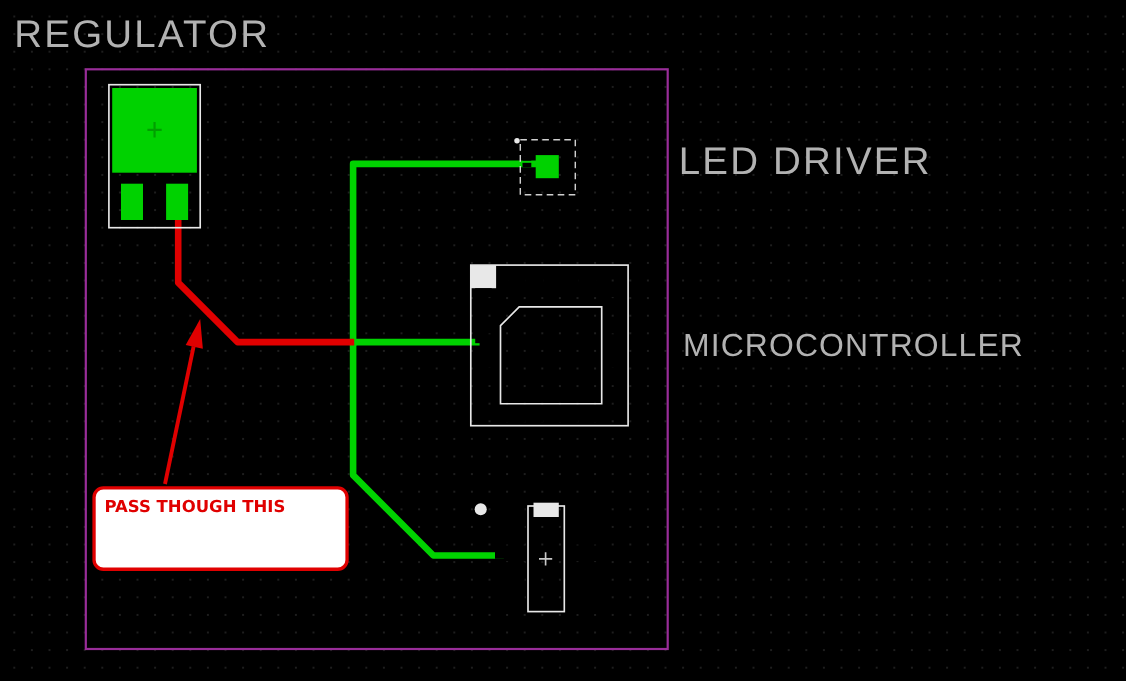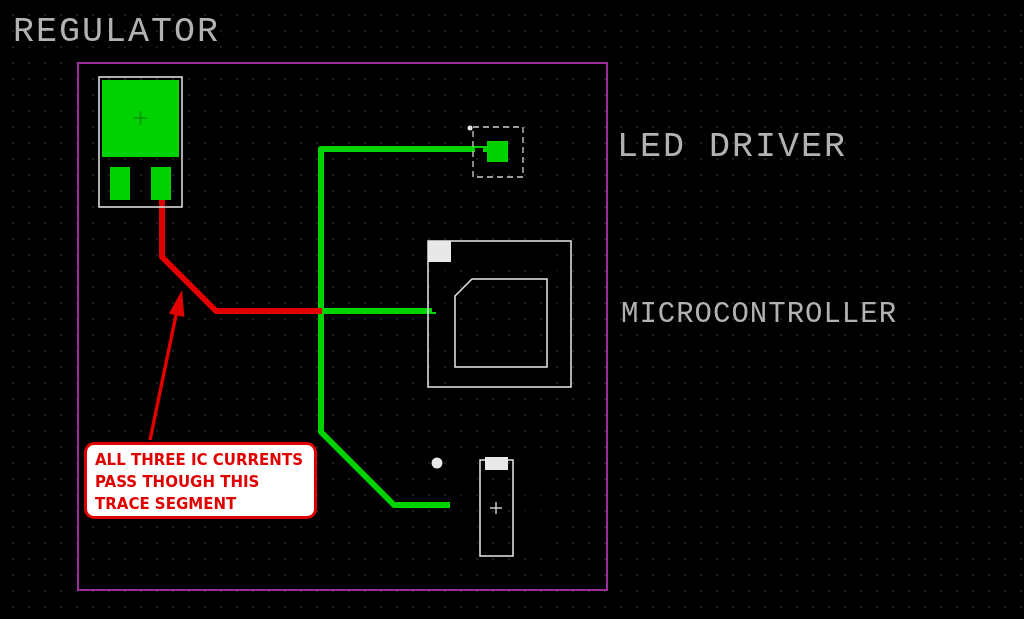--- a/index.html
+++ b/index.html
@@ -24,21 +24,21 @@
   .silk-fill { fill:var(--silk-white,#e8e8e8); stroke:none; }
   .courtyard { fill:none; stroke:#cfcfcf; stroke-width:1.3; stroke-dasharray:6 4; }
   .pad-cross { stroke:#00a000; stroke-width:2; fill:none; }
   .cross { stroke:#c8c8c8; stroke-width:1.5; fill:none; }
 
   .arrow line { stroke:var(--callout-red,#e00000); stroke-width:3.5; }
   .arrow polygon { fill:var(--callout-red,#e00000); stroke:none; }
 
   .cad-label {
     position:absolute; color:var(--label-gray,#b2b2b2);
-    font-size:35px; letter-spacing:2px; white-space:nowrap; line-height:40px;font-family:Liberation Mono, monospace;
+    font-size:35px; letter-spacing:2px; white-space:nowrap; line-height:40px;
   }
   .label-regulator { left:13px; top:12px; }
   .label-led-driver { left:617px; top:127px;text-align:center; }
   .label-microcontroller { left:621px; top:295px; font-size:29px; letter-spacing:1px; }
   .label-opamp { left:621px; top:474px; }
 
   .callout {
     position:absolute; left:84px; top:442px; width:233px; height:77px;
     background:#ffffff; border:3px solid var(--callout-red,#e00000); border-radius:10px;
     padding:4px 8px; color:var(--callout-red,#e00000);
@@ -182,18 +182,16 @@
       <line x1="150" y1="440" x2="176" y2="315"></line>
       <polygon points="182,290 184.4,317.1 168.8,313.7"></polygon>
     </g>
   </svg>
 
   <div class="cad-label label-regulator">REGULATOR</div>
   <div class="cad-label label-led-driver">LED DRIVER</div>
   <div class="cad-label label-microcontroller">MICROCONTROLLER</div>
 
   <div class="callout">
-    <div>ALL THREE IC CURRENTS</div>
     <div>PASS THOUGH THIS</div>
-    <div>TRACE SEGMENT</div>
   </div>
 
 </div>
 
 </body></html>

